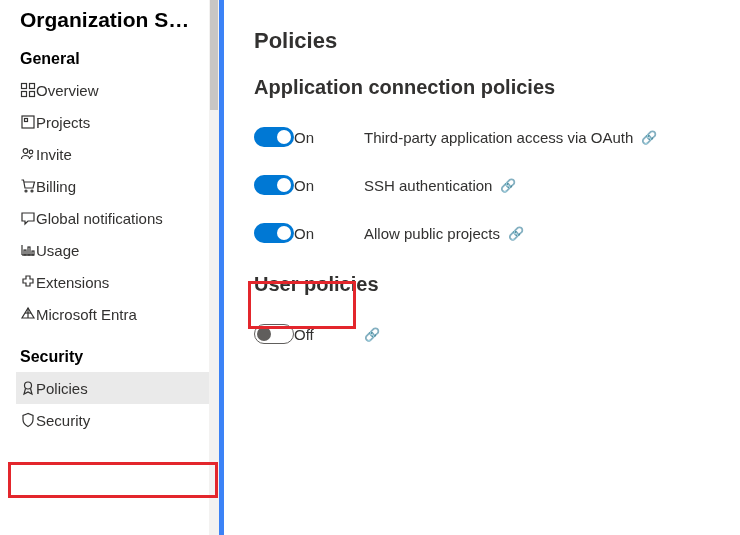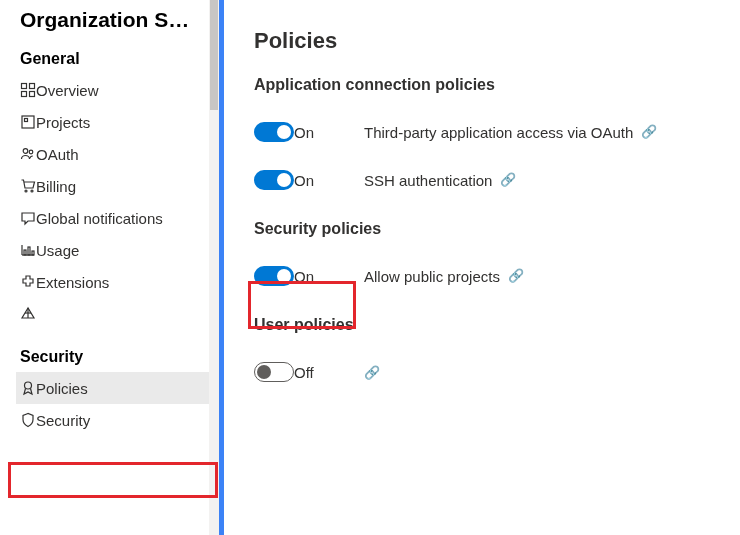--- a/index.html
+++ b/index.html
@@ -82,21 +82,21 @@
   .main {
     flex: 1;
     padding: 28px 10px 0 30px;
   }
   .page-title {
     font-size: 22px;
     font-weight: 600;
     margin-bottom: 22px;
   }
   .group-head {
-    font-size: 16px;
+    font-size: 20px;
     font-weight: 600;
     margin-top: 16px;
     margin-bottom: 14px;
   }
   .policy-row {
     display: flex;
     align-items: center;
     height: 48px;
   }
   .toggle-wrap {
@@ -123,21 +123,21 @@
   }
   .toggle.on .knob { right: 3px; }
   .toggle.off .knob {
     left: 2px; top: 2px;
     background: #605e5c;
   }
   .toggle-state { font-size: 15px; }
   .policy-label {
     font-size: 15px;
     display: flex;
-    align-items: flex-start;
+    align-items: center;
     gap: 8px;
   }
   .link-icon {
     color: #0078d4;
     font-size: 13px;
   }
   .highlight-red {
     border: 3px solid #e3262c;
     position: absolute;
     pointer-events: none;
@@ -186,21 +186,21 @@
     </div>
     <div class="nav-item">
       <span class="icon">
           <svg viewBox="0 0 16 16" fill="none" stroke="currentColor" stroke-width="1.2">
             <circle cx="5.5" cy="5" r="2.3"></circle>
             <circle cx="11" cy="6" r="1.8"></circle>
             <path d="M1.5 13c0-2 2-3.5 4-3.5s4 1.5 4 3.5"></path>
             <path d="M9.8 12.5c.3-1.5 1.5-2.5 3-2.5"></path>
           </svg>
         </span>
-      <span class="lbl">OAuth</span>
+      <span class="lbl">Invite</span>
     </div>
     <div class="nav-item">
       <span class="icon">
           <svg viewBox="0 0 16 16" fill="none" stroke="currentColor" stroke-width="1.2">
             <path d="M1.5 2h2l1.5 8h8l1.5-6H4"></path>
             <circle cx="6" cy="13" r="1"></circle>
             <circle cx="12" cy="13" r="1"></circle>
           </svg>
         </span>
       <span class="lbl">Billing</span>
@@ -234,20 +234,21 @@
       <span class="lbl">Extensions</span>
     </div>
     <div class="nav-item">
       <span class="icon">
           <svg viewBox="0 0 16 16" fill="none" stroke="currentColor" stroke-width="1.2">
             <path d="M8 2 2 12h12z"></path>
             <path d="M8 2v10"></path>
             <path d="M5 7h6"></path>
           </svg>
         </span>
+      <span class="lbl">Microsoft Entra</span>
     </div>
 
     <div class="sect-head">Security</div>
 
     <div class="nav-item selected">
       <span class="icon">
           <svg viewBox="0 0 16 16" fill="none" stroke="currentColor" stroke-width="1.2">
             <circle cx="8" cy="5.5" r="3.5"></circle>
             <path d="M5.5 8.5 4 14l4-2 4 2-1.5-5.5"></path>
           </svg>
@@ -292,21 +293,20 @@
             <div class="knob"></div>
           </div>
         <span class="toggle-state">On</span>
       </div>
       <div class="policy-label">
         <span>SSH authentication</span>
         <span class="link-icon">🔗</span>
       </div>
     </div>
 
-    <div class="group-head">Security policies</div>
 
     <div class="policy-row">
       <div class="toggle-wrap">
         <div class="toggle on">
             <div class="knob"></div>
           </div>
         <span class="toggle-state">On</span>
       </div>
       <div class="policy-label">
         <span>Allow public projects</span>

